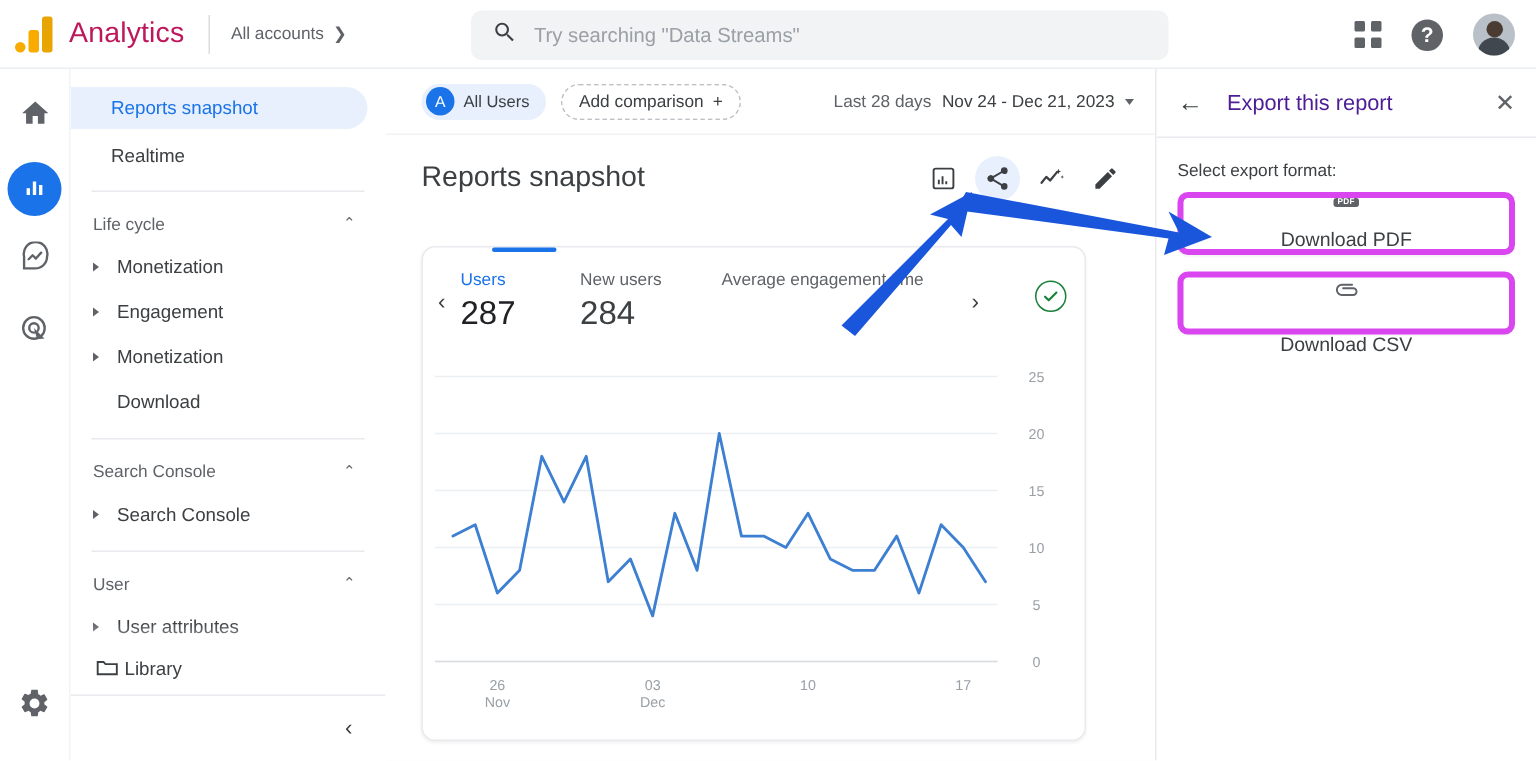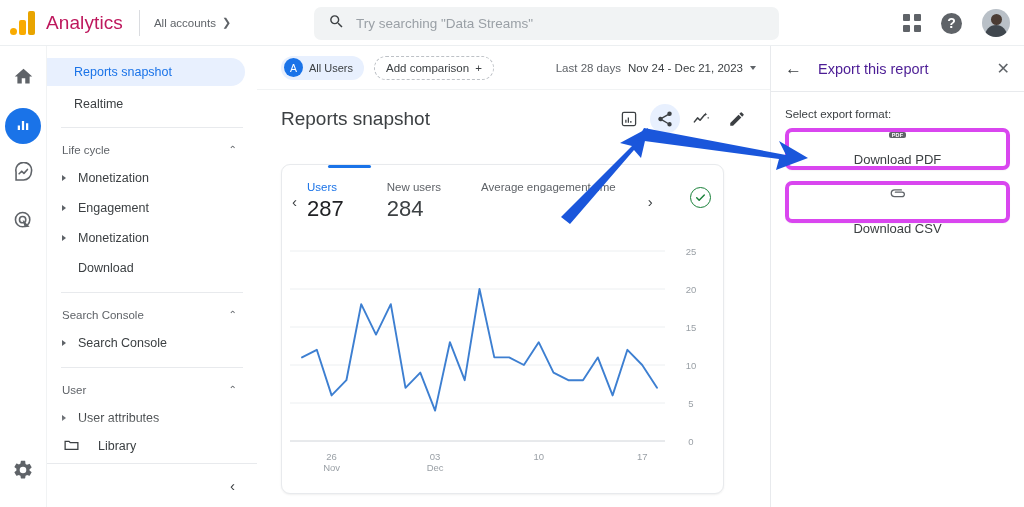--- a/index.html
+++ b/index.html
@@ -94,21 +94,21 @@
   }
   .tri { width: 0; height: 0; border-left: 4px solid #5f6368; border-top: 3.5px solid transparent; border-bottom: 3.5px solid transparent; flex: 0 0 auto; }
   .caret-up { color: #5f6368; font-size: 10px; line-height: 1; }
   .nav-fade {
     position: absolute; left: 0; right: 0; bottom: 46px; height: 46px;
     background: linear-gradient(to bottom, rgba(255,255,255,0) 0%, #fff 58%);
     pointer-events: none;
   }
   .library-row {
     position: absolute; left: 0; bottom: 46px; width: 210px; height: 30px;
-    display: flex; align-items: center; gap: 18px; padding-left: 16px;
+    display: flex; align-items: center; gap: 3px; padding-left: 16px;
     font-size: 12.5px; color: #3c4043; background: #fff; cursor: pointer;
   }
   .sidebar-bottom {
     position: absolute; left: 0; bottom: 0; width: 210px; height: 44px;
     border-top: 1px solid #e8eaed; display: flex; align-items: center;
     justify-content: flex-end; padding-right: 22px; background: #fff;
   }
   .collapse-btn { color: #3c4043; font-size: 15px; cursor: pointer; }
 
   

